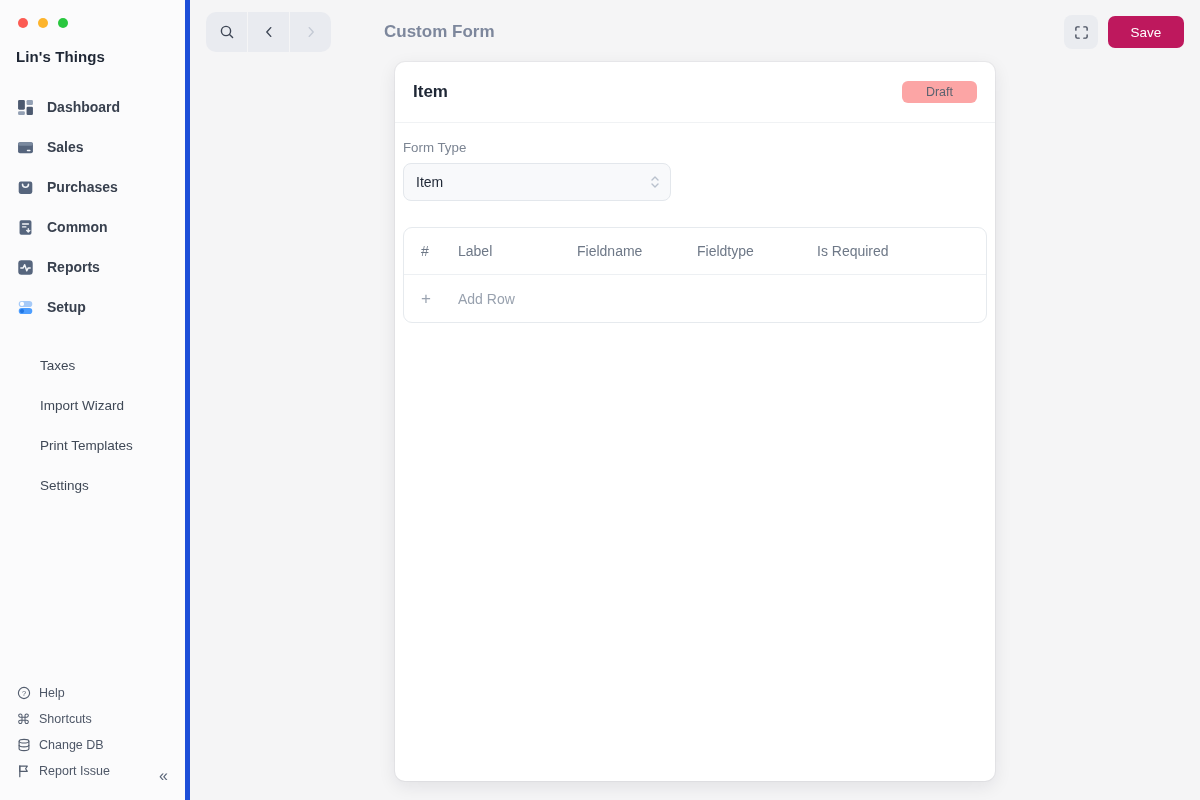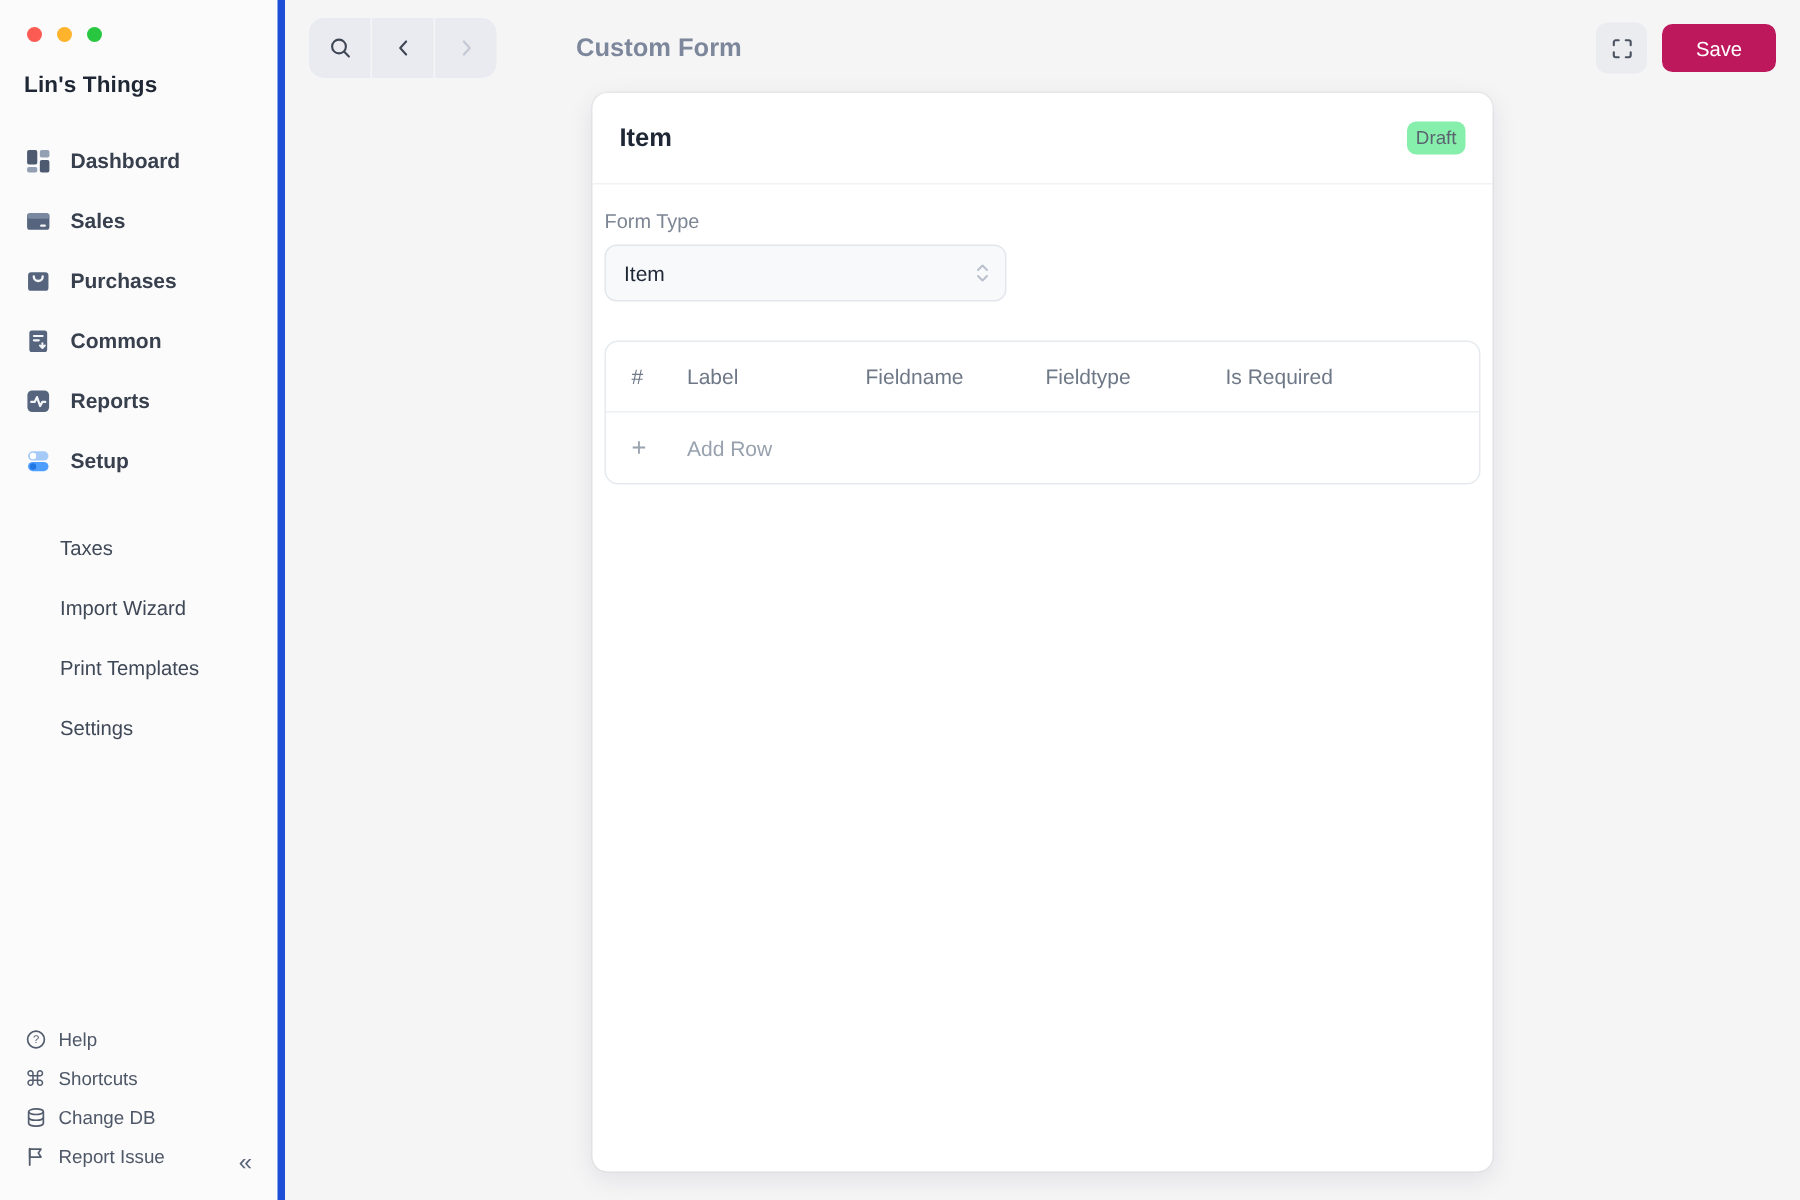--- a/index.html
+++ b/index.html
@@ -75,22 +75,22 @@
     background:#FFFFFF; border-radius:10px;
     box-shadow:0 0 0 1px rgba(17,24,39,0.04), 0 5px 18px rgba(17,24,39,0.09);
     display:flex; flex-direction:column;
   }
   .card-header {
     height:61px; display:flex; align-items:center; justify-content:space-between;
     padding:0 18px; border-bottom:1px solid #F0F2F4;
   }
   .card-title { font-size:17px; font-weight:bold; color:#1F2735; }
   .badge {
-    background:#86efac; color:#5C6370; font-size:12.5px;
-    padding:4px 6px; border-radius:6px;
+    background:#fca5a5; color:#5C6370; font-size:12.5px;
+    padding:4px 24px; border-radius:6px;
   }
   .card-body { padding:17px 8px; }
   .field-label { font-size:13.3px; color:#7C8593; margin-bottom:8px; }
   .select-box {
     width:268px; height:38px; background:#F8F9FB; border:1px solid #E3E7EC;
     border-radius:8px; display:flex; align-items:center; padding:0 12px;
     font-size:14px; color:#1F2735; cursor:pointer; position:relative;
   }
   .select-chevrons { position:absolute; right:10px; color:#B9C1CD; display:flex; }
   .section-gap { height:26px; }

